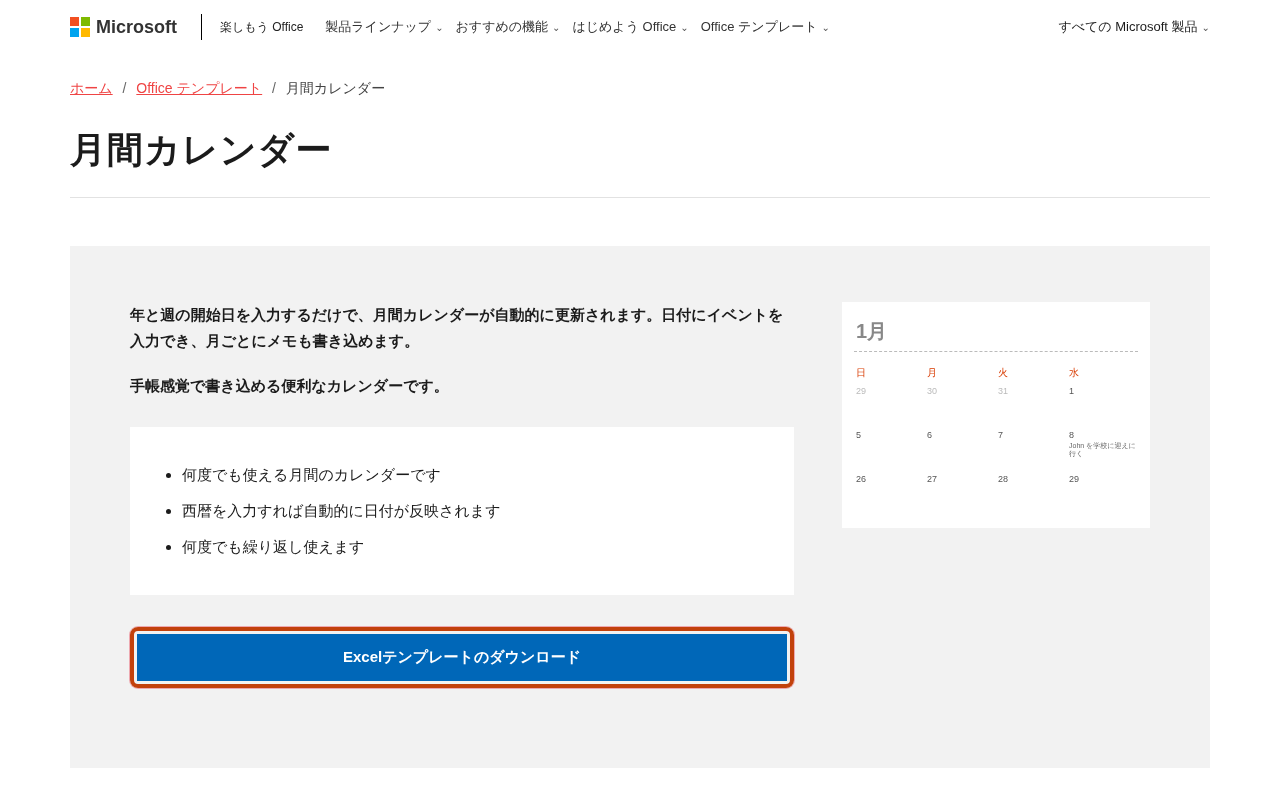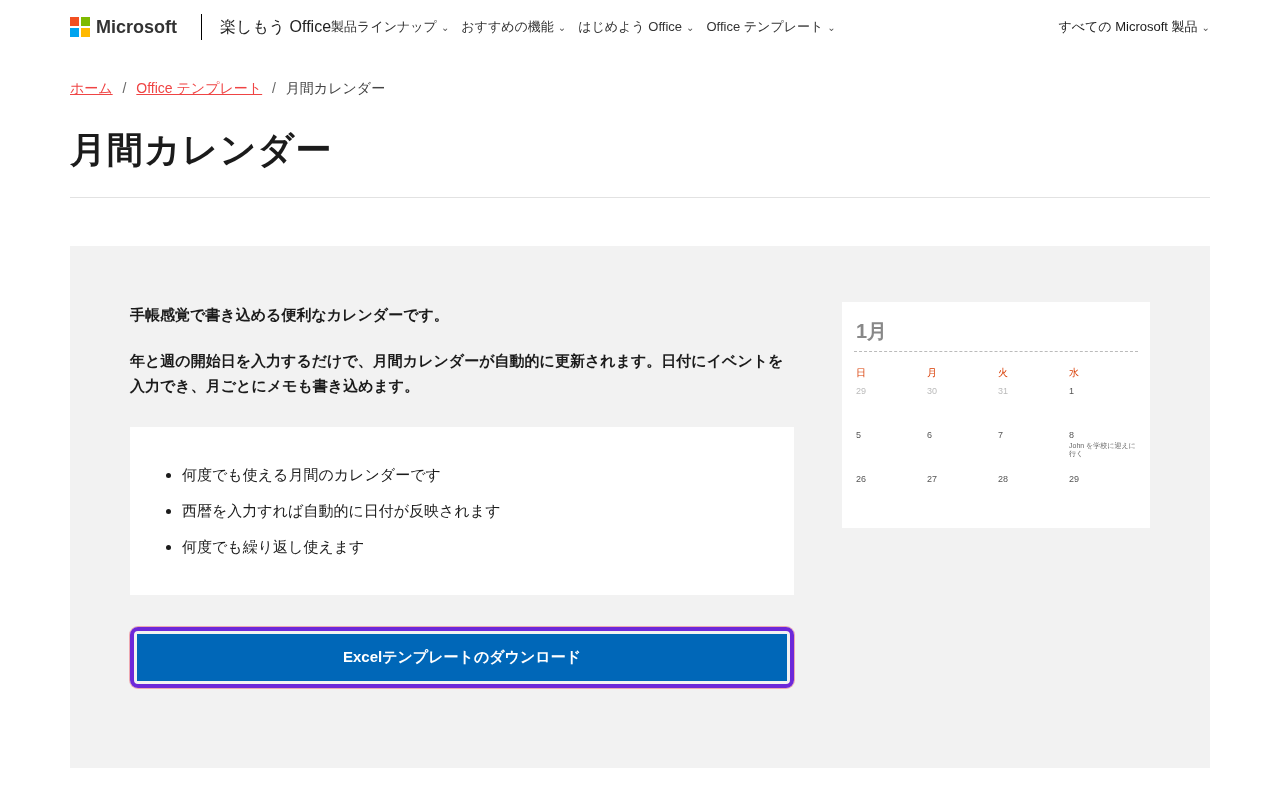--- a/index.html
+++ b/index.html
@@ -35,21 +35,21 @@
       display: grid;
       grid-template-columns: 1fr 1fr;
       grid-template-rows: 1fr 1fr;
       gap: 1.5px;
     }
     .ms-grid span:nth-child(1){ background:#f25022; }
     .ms-grid span:nth-child(2){ background:#7fba00; }
     .ms-grid span:nth-child(3){ background:#00a4ef; }
     .ms-grid span:nth-child(4){ background:#ffb900; }
     .vdiv { width: 1px; height: 26px; background: #000; margin: 0 18px 0 4px; }
-    .sitename { font-size: 16px; font-weight: 400; color: #222; }
+    .sitename { font-size: 12px; font-weight: 400; color: #222; margin-right: 22px; }
     .navitems { display: flex; gap: 12px; align-items: center; font-size: 13px; color:#333; }
     .navitems .ni { display: flex; align-items: center; gap: 4px; cursor: pointer; }
     .chev { font-size: 10px; color:#555; }
     .nav-right { margin-left: auto; font-size: 13px; display:flex; align-items:center; gap:4px; cursor:pointer; }
     
     .breadcrumb { margin-top: 26px; font-size: 14px; color:#444; }
     .breadcrumb a { color: #ef4444; text-decoration: underline; }
     .breadcrumb .sep { margin: 0 6px; color:#666; }
     
     h1.page-title { font-size: 36px; font-weight: 600; margin-top: 28px; letter-spacing: 1px; }
@@ -68,21 +68,21 @@
     .panel-left p.lead + p.lead { margin-top: 20px; }
     .feature-box {
       background: #fff;
       margin-top: 28px;
       padding: 24px 30px;
     }
     .feature-box ul { list-style: disc; padding-left: 22px; }
     .feature-box li { font-size: 15px; line-height: 1.6; margin: 12px 0; }
     .dl-highlight {
       margin-top: 32px;
-      border: 4px solid #6d28d9;
+      border: 4px solid #c2410c;
       border-radius: 8px;
       padding: 3px;
       box-shadow: 0 0 0 1px rgba(226,0,26,0.3);
     }
     .dl-button {
       width: 100%;
       background: #0067b8;
       color: #fff;
       border: none;
       font-size: 15px;
@@ -156,22 +156,22 @@
     <a href="#">Office テンプレート</a>
     <span class="sep">/</span>
     <span>月間カレンダー</span>
   </div>
 
   <h1 class="page-title">月間カレンダー</h1>
   <hr class="hr">
 
   <div class="panel">
     <div class="panel-left">
+      <p class="lead">年と週の開始日を入力するだけで、月間カレンダーが自動的に更新されます。日付にイベントを入力でき、月ごとにメモも書き込めます。</p>
       <p class="lead">手帳感覚で書き込める便利なカレンダーです。</p>
-      <p class="lead">年と週の開始日を入力するだけで、月間カレンダーが自動的に更新されます。日付にイベントを入力でき、月ごとにメモも書き込めます。</p>
 
       <div class="feature-box">
         <ul>
           <li>何度でも使える月間のカレンダーです</li>
           <li>西暦を入力すれば自動的に日付が反映されます</li>
           <li>何度でも繰り返し使えます</li>
         </ul>
       </div>
 
       <div class="dl-highlight">

